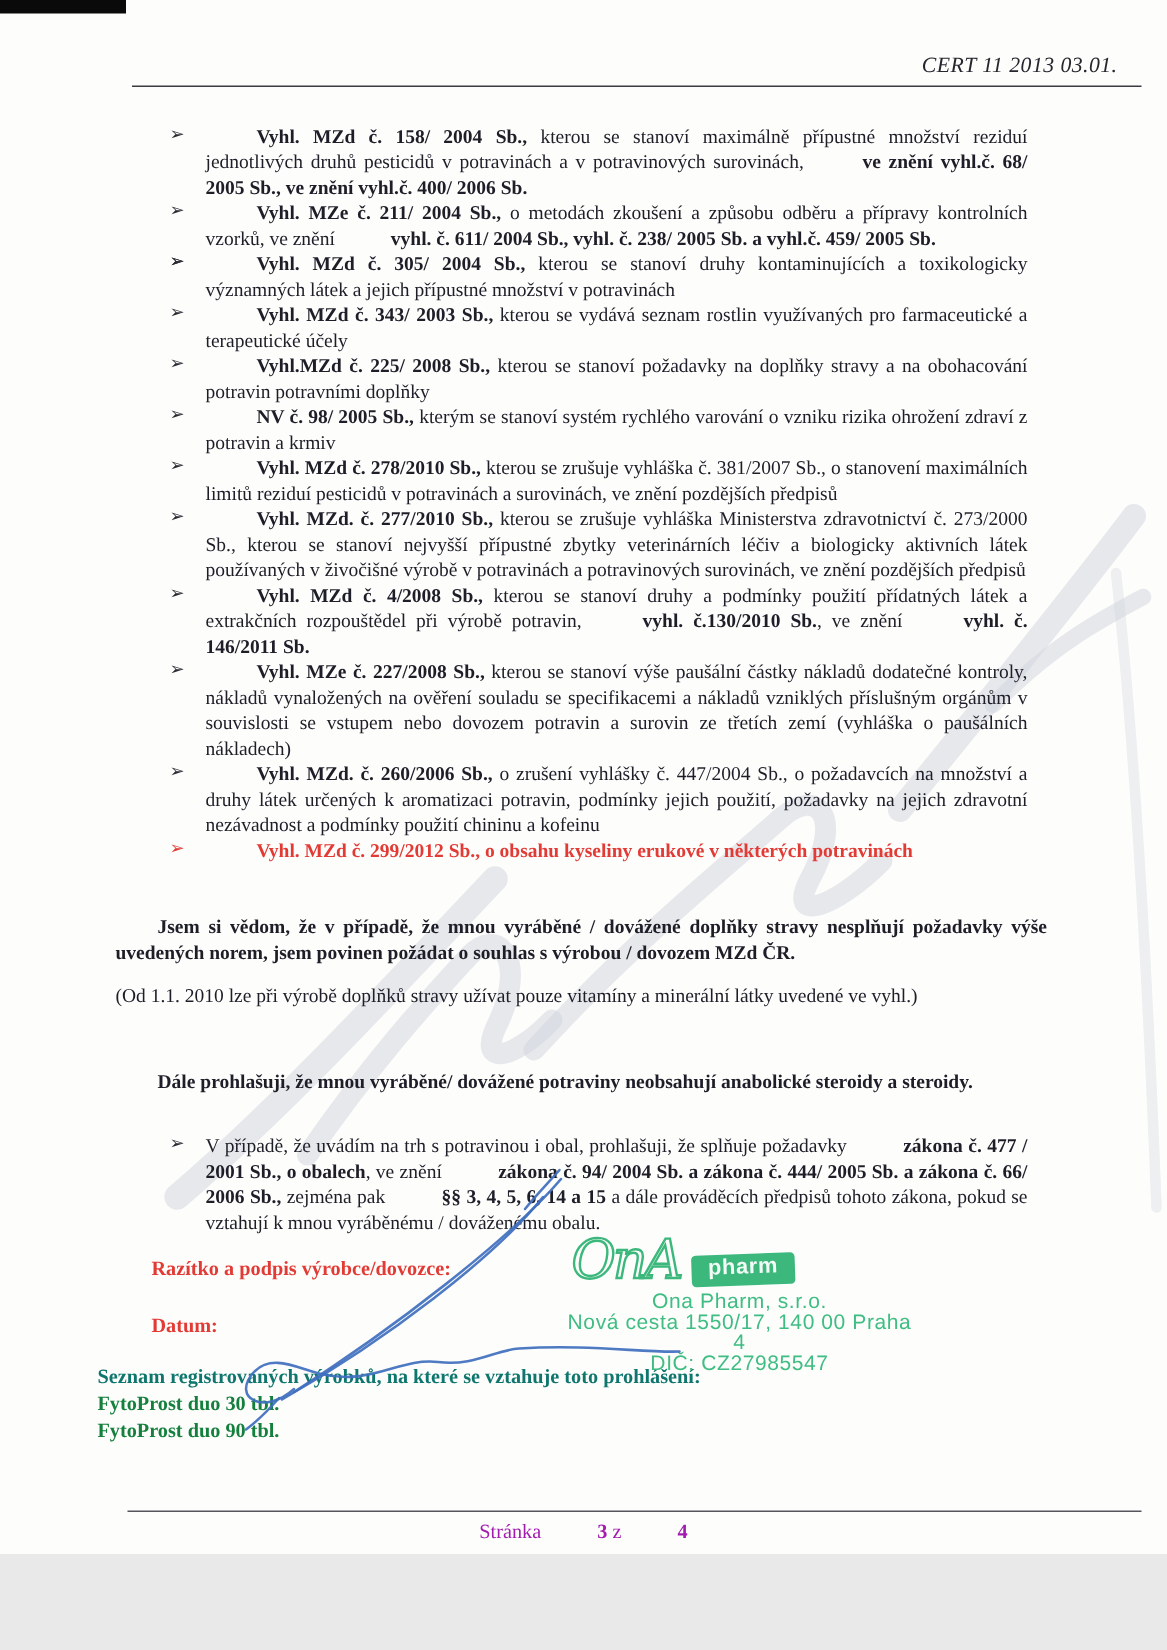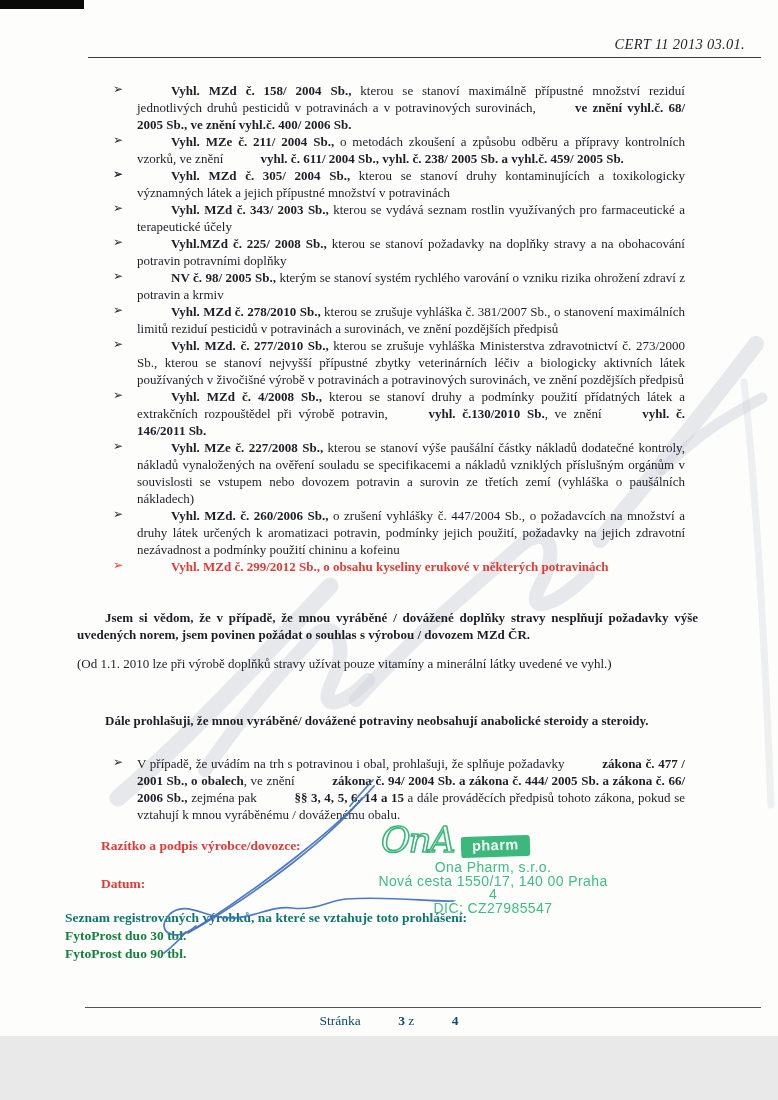--- a/index.html
+++ b/index.html
@@ -45,21 +45,21 @@
     font-family:"Liberation Sans",sans-serif;font-size:14.5px;font-weight:700;
     padding:1px 11px 3px 11px;border-radius:3px;transform:rotate(-2deg);letter-spacing:0.5px;
   }
   .stamp-line{text-align:center;color:#3fbd82;font-family:"Liberation Sans",sans-serif;font-size:14px;line-height:13.5px;letter-spacing:0.4px;}
   
   .products{margin-top:8px;}
   .products-heading{color:#0f766e;font-weight:700;font-size:13.5px;line-height:18px;}
   .product-item{font-weight:700;font-size:13.5px;line-height:18px;color:#15803d;}
   
   .footer-rule{position:absolute;top:1007px;left:85px;right:17px;border-top:1.5px solid #55555c;}
-  .footer-text{position:absolute;top:1013px;left:0;width:778px;text-align:center;font-size:13.5px;color:#0c4a6e;}
+  .footer-text{position:absolute;top:1013px;left:0;width:778px;text-align:center;font-size:13.5px;color:#a21caf;}
 </style>
 </head>
 <body>
 
 <div class="page">
 
   <div class="corner-mark"></div>
   <div class="bottom-edge"></div>
 
   <svg id="watermark" width="778" height="1100" viewBox="0 0 778 1100">

